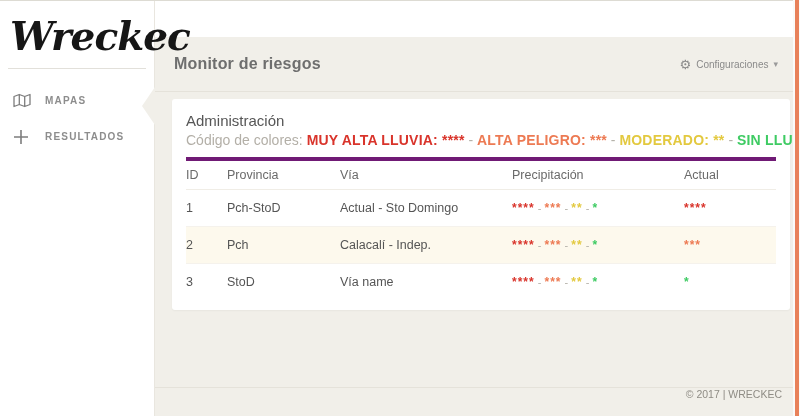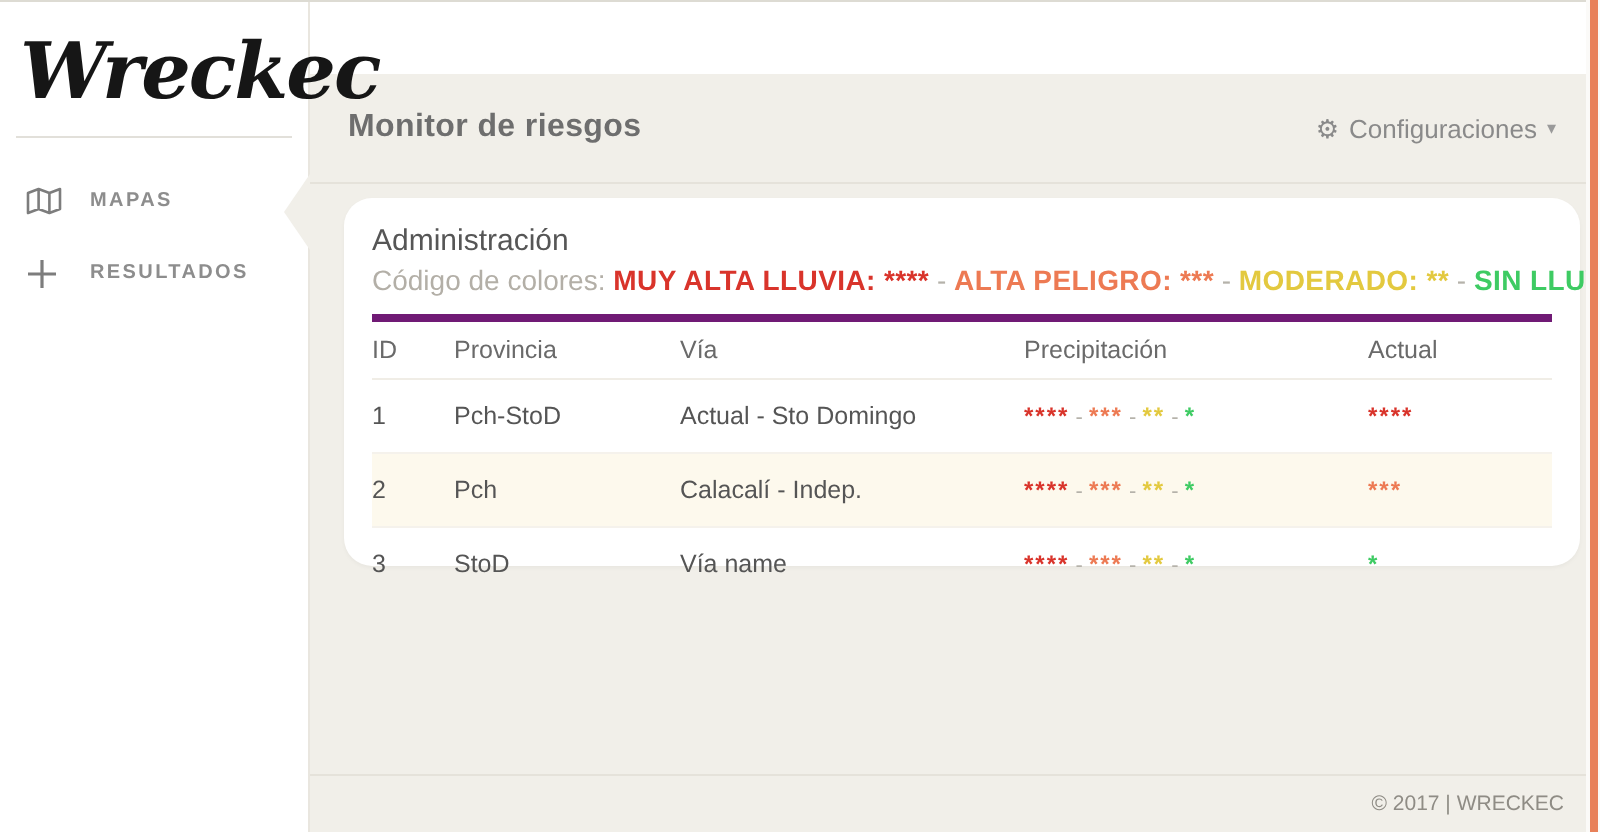--- a/index.html
+++ b/index.html
@@ -47,28 +47,28 @@
 
   
   .main{flex:1;display:flex;flex-direction:column;background:var(--main-bg);min-width:0;margin-top:36px;}
   .topbar{
     height:55px;flex-shrink:0;display:flex;align-items:center;
     padding:0 22px 0 19px;border-bottom:1px solid var(--line);
   }
   .page-title{font-size:16px;font-weight:bold;color:#6e6e6e;letter-spacing:.2px;}
   .topbar-right{margin-left:auto;display:flex;align-items:center;color:#8a8a8a;cursor:pointer;}
   .gear{font-size:13px;line-height:1;margin-right:5px;}
-  .settings-label{font-size:13px;}
+  .settings-label{font-size:10px;}
   .caret{font-size:9px;margin-left:5px;color:#9a9a9a;}
 
   .content{flex:1;padding:7px 10px 0 17px;}
 
   
   .card{
-    background:#fff;border-radius:14px;height:184px;
+    background:#fff;border-radius:3px;height:211px;
     padding:13px 14px 0 14px;box-shadow:0 1px 2px rgba(0,0,0,.04);
   }
   .card-title{font-size:15px;color:#565656;margin:0 0 3px 0;font-weight:normal;}
   .legend{font-size:14px;color:#b3afa7;margin-bottom:9px;white-space:nowrap;}
   .legend-item{font-weight:bold;letter-spacing:.2px;}
   .legend-sep{color:#b5b2aa;}
 
   table{width:100%;border-collapse:collapse;table-layout:fixed;}
   thead tr{border-top:4px solid #701a75;border-bottom:1px solid #f0ede6;}
   th{
@@ -78,21 +78,21 @@
   td{font-size:12.5px;color:#555;height:37px;padding:0;}
   tbody tr{border-bottom:1px solid #f5f2ec;}
   tbody tr:last-child{border-bottom:none;}
   tbody tr:nth-child(2){background:#fdf9ed;}
   .stars{font-weight:bold;font-size:12px;letter-spacing:1px;}
   .star-sep{color:#b5b2aa;font-size:11px;}
 
   
   .footer{
     height:29px;flex-shrink:0;border-top:1px solid var(--line);
-    display:flex;align-items:center;justify-content:flex-end;
+    display:flex;justify-content:flex-end;
     padding-right:18px;font-size:10.5px;color:#8f8c85;
   }
 
   
   .scroll-rail{position:absolute;top:0;right:0;width:7px;height:416px;background:#fbfaf8;}
   .scroll-thumb{position:absolute;top:0;right:1px;width:4px;height:100%;background:var(--scrollbar);}
 </style>
 </head>
 <body>
 

